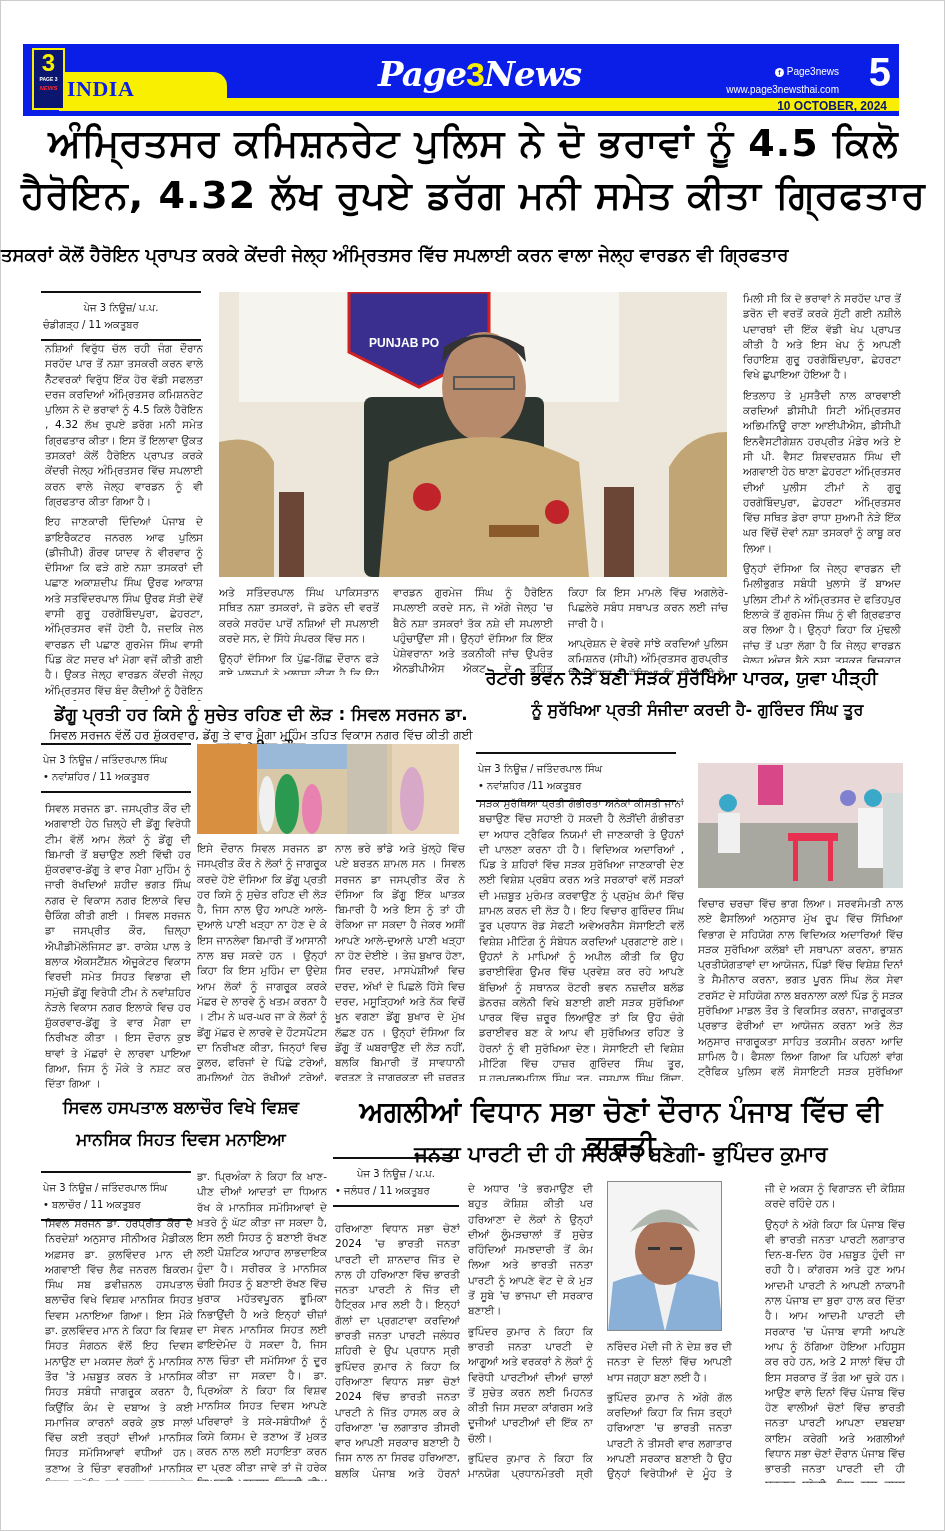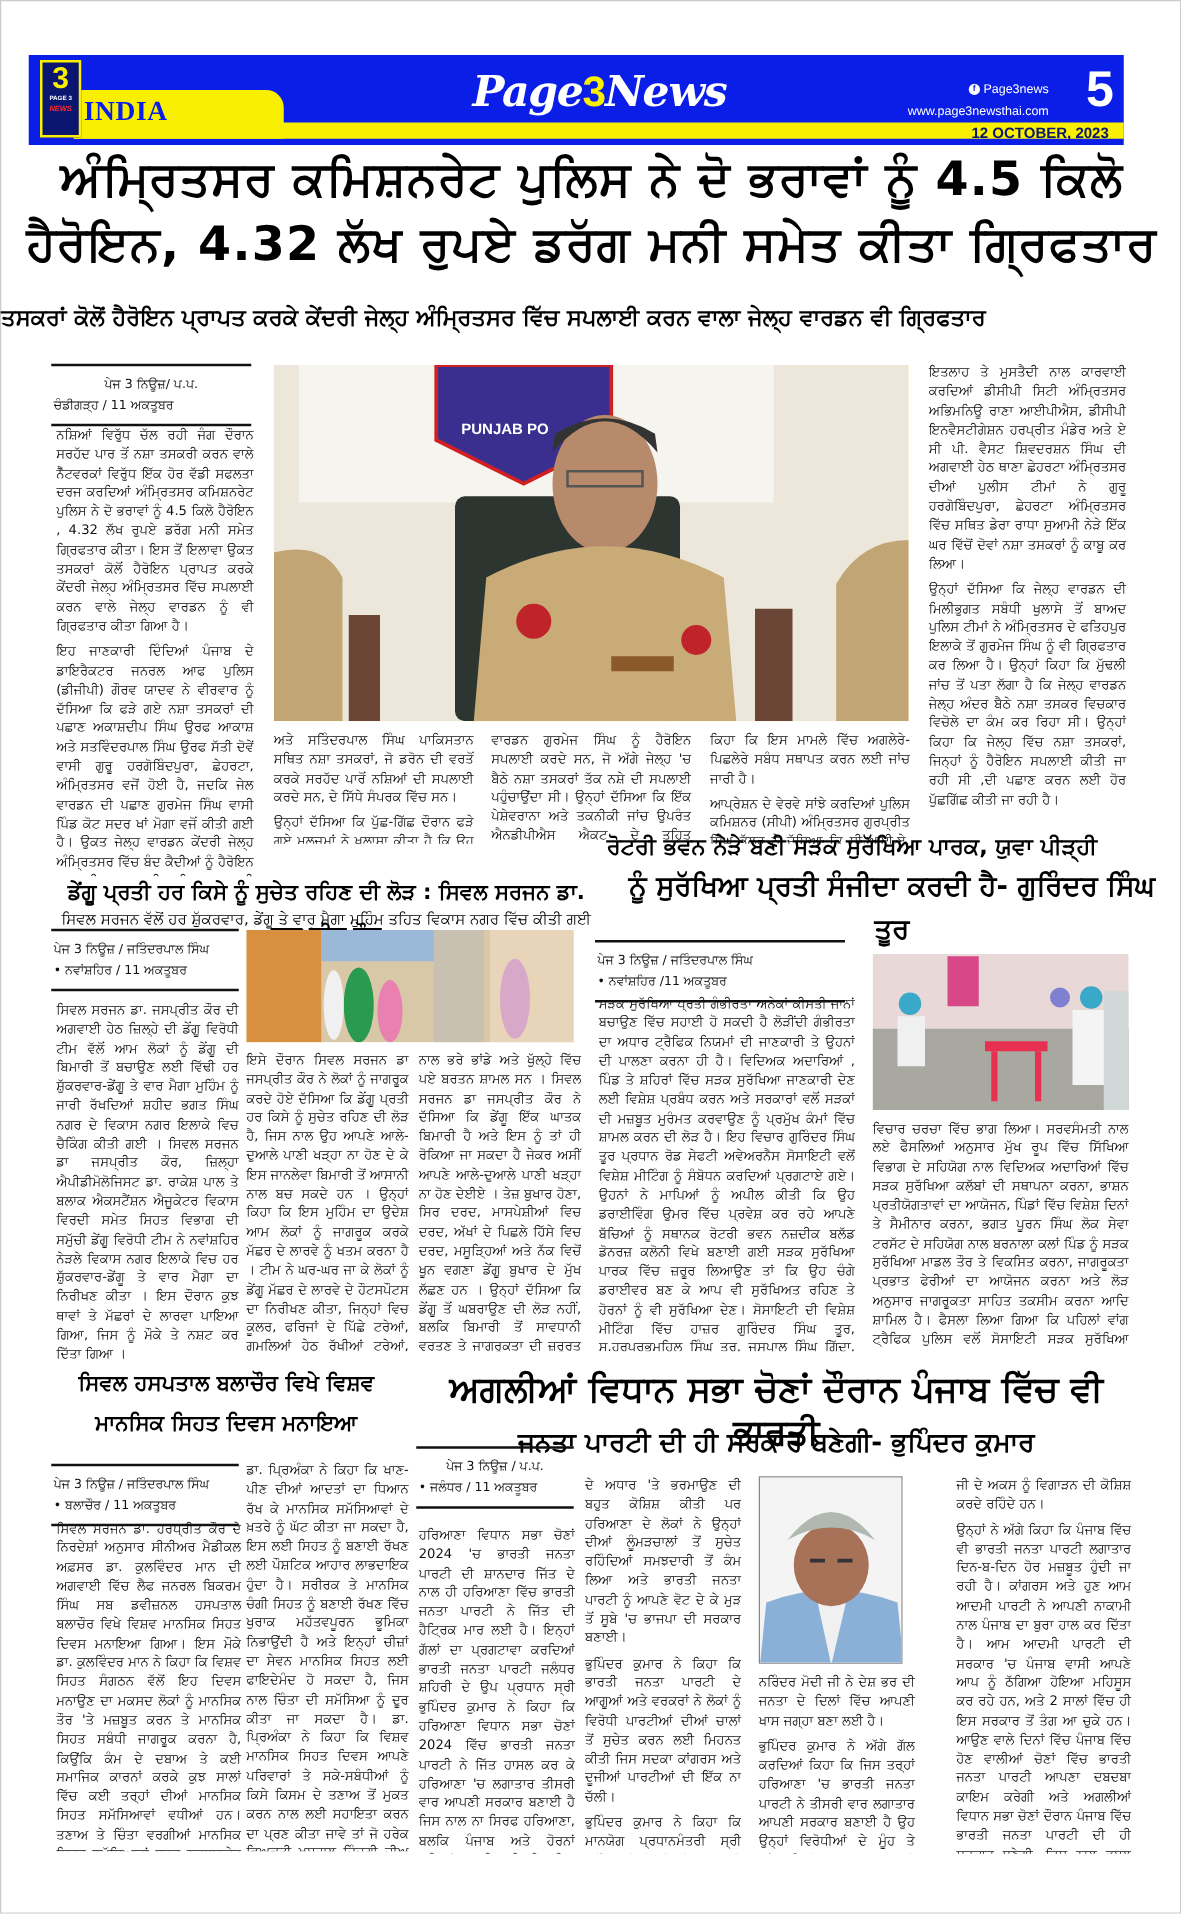--- a/index.html
+++ b/index.html
@@ -51,21 +51,21 @@
     <div class="edition">INDIA</div>
     <div class="brand">
       <span>Page</span><span class="three">3</span><span>News</span>
     </div>
     <div class="fb">
       <span style="display:inline-block;width:9px;height:9px;border-radius:50%;background:#fff;color:#0a1ee8;font:bold 7px 'Liberation Sans',sans-serif;text-align:center;line-height:9px;vertical-align:middle;">f</span>
       <span>Page3news</span>
     </div>
     <div class="web">www.page3newsthai.com</div>
     <div class="page-no">5</div>
-    <div class="date">12 OCTOBER, 2023</div>
+    <div class="date">10 OCTOBER, 2024</div>
   </div>
 
   <div class="h-main" style="top:120px;">ਅੰਮ੍ਰਿਤਸਰ ਕਮਿਸ਼ਨਰੇਟ ਪੁਲਿਸ ਨੇ ਦੋ ਭਰਾਵਾਂ ਨੂੰ 4.5 ਕਿਲੋ</div>
   <div class="h-main" style="top:172px;">ਹੈਰੋਇਨ, 4.32 ਲੱਖ ਰੁਪਏ ਡਰੱਗ ਮਨੀ ਸਮੇਤ ਕੀਤਾ ਗ੍ਰਿਫਤਾਰ</div>
   <div class="h-sub" style="top:243px;">ਤਸਕਰਾਂ ਕੋਲੋਂ ਹੈਰੋਇਨ ਪ੍ਰਾਪਤ ਕਰਕੇ ਕੇਂਦਰੀ ਜੇਲ੍ਹ ਅੰਮ੍ਰਿਤਸਰ ਵਿੱਚ ਸਪਲਾਈ ਕਰਨ ਵਾਲਾ ਜੇਲ੍ਹ ਵਾਰਡਨ ਵੀ ਗ੍ਰਿਫਤਾਰ</div>
 
   <div class="byline" style="left:40px;top:290px;width:160px;">
     <span class="b2" style="text-align:center">ਪੇਜ 3 ਨਿਊਜ਼/ ਪ.ਪ.</span>
     <span class="b2">ਚੰਡੀਗੜ੍ਹ / 11 ਅਕਤੂਬਰ</span>
   </div>
@@ -100,20 +100,21 @@
     <p>ਉਨ੍ਹਾਂ ਦੱਸਿਆ ਕਿ ਪੁੱਛ-ਗਿੱਛ ਦੌਰਾਨ ਫੜੇ ਗਏ ਮੁਲਜ਼ਮਾਂ ਨੇ ਖੁਲਾਸਾ ਕੀਤਾ ਹੈ ਕਿ ਉਹ ਜੇਲ੍ਹ</p>
   </div>
   <div class="col" style="left:392px;top:584px;width:160px;height:90px;">
     <p>ਵਾਰਡਨ ਗੁਰਮੇਜ ਸਿੰਘ ਨੂੰ ਹੈਰੋਇਨ ਸਪਲਾਈ ਕਰਦੇ ਸਨ, ਜੋ ਅੱਗੇ ਜੇਲ੍ਹ 'ਚ ਬੈਠੇ ਨਸ਼ਾ ਤਸਕਰਾਂ ਤੱਕ ਨਸ਼ੇ ਦੀ ਸਪਲਾਈ ਪਹੁੰਚਾਉਂਦਾ ਸੀ। ਉਨ੍ਹਾਂ ਦੱਸਿਆ ਕਿ ਇੱਕ ਪੇਸ਼ੇਵਰਾਨਾ ਅਤੇ ਤਕਨੀਕੀ ਜਾਂਚ ਉਪਰੰਤ ਐਨਡੀਪੀਐਸ ਐਕਟ ਦੇ ਤਹਿਤ ਐਫਆਈਆਰ ਦਰਜ ਕੀਤੀ ਗਈ ਹੈ। ਉਹਨਾਂ</p>
   </div>
   <div class="col" style="left:567px;top:584px;width:160px;height:90px;">
     <p>ਕਿਹਾ ਕਿ ਇਸ ਮਾਮਲੇ ਵਿੱਚ ਅਗਲੇਰੇ-ਪਿਛਲੇਰੇ ਸਬੰਧ ਸਥਾਪਤ ਕਰਨ ਲਈ ਜਾਂਚ ਜਾਰੀ ਹੈ।</p>
     <p>ਆਪ੍ਰੇਸ਼ਨ ਦੇ ਵੇਰਵੇ ਸਾਂਝੇ ਕਰਦਿਆਂ ਪੁਲਿਸ ਕਮਿਸ਼ਨਰ (ਸੀਪੀ) ਅੰਮ੍ਰਿਤਸਰ ਗੁਰਪ੍ਰੀਤ ਸਿੰਘ ਭੁੱਲਰ ਨੇ ਦੱਸਿਆ ਕਿ ਸੀ.ਆਈ.ਏ. ਸਟਾਫ-2 ਦੀਆਂ ਟੀਮਾਂ ਨੂੰ ਭਰੋਸੇਯੋਗ ਸੂਤਰਾਂ ਤੋਂ ਇਤਲਾਹ</p>
   </div>
   <div class="col" style="left:742px;top:290px;width:158px;height:372px;">
+    <p>ਮਿਲੀ ਸੀ ਕਿ ਦੋ ਭਰਾਵਾਂ ਨੇ ਸਰਹੱਦ ਪਾਰ ਤੋਂ ਡਰੋਨ ਦੀ ਵਰਤੋਂ ਕਰਕੇ ਸੁੱਟੀ ਗਈ ਨਸ਼ੀਲੇ ਪਦਾਰਥਾਂ ਦੀ ਇੱਕ ਵੱਡੀ ਖੇਪ ਪ੍ਰਾਪਤ ਕੀਤੀ ਹੈ ਅਤੇ ਇਸ ਖੇਪ ਨੂੰ ਆਪਣੀ ਰਿਹਾਇਸ਼ ਗੁਰੂ ਹਰਗੋਬਿੰਦਪੁਰਾ, ਛੇਹਰਟਾ ਵਿਖੇ ਛੁਪਾਇਆ ਹੋਇਆ ਹੈ।</p>
     <p>ਇਤਲਾਹ ਤੇ ਮੁਸਤੈਦੀ ਨਾਲ ਕਾਰਵਾਈ ਕਰਦਿਆਂ ਡੀਸੀਪੀ ਸਿਟੀ ਅੰਮ੍ਰਿਤਸਰ ਅਭਿਮਨਿਊ ਰਾਣਾ ਆਈਪੀਐਸ, ਡੀਸੀਪੀ ਇਨਵੈਸਟੀਗੇਸ਼ਨ ਹਰਪ੍ਰੀਤ ਮੰਡੇਰ ਅਤੇ ਏ ਸੀ ਪੀ. ਵੈਸਟ ਸ਼ਿਵਦਰਸ਼ਨ ਸਿੰਘ ਦੀ ਅਗਵਾਈ ਹੇਠ ਥਾਣਾ ਛੇਹਰਟਾ ਅੰਮ੍ਰਿਤਸਰ ਦੀਆਂ ਪੁਲੀਸ ਟੀਮਾਂ ਨੇ ਗੁਰੂ ਹਰਗੋਬਿੰਦਪੁਰਾ, ਛੇਹਰਟਾ ਅੰਮ੍ਰਿਤਸਰ ਵਿੱਚ ਸਥਿਤ ਡੇਰਾ ਰਾਧਾ ਸੁਆਮੀ ਨੇੜੇ ਇੱਕ ਘਰ ਵਿੱਚੋਂ ਦੋਵਾਂ ਨਸ਼ਾ ਤਸਕਰਾਂ ਨੂੰ ਕਾਬੂ ਕਰ ਲਿਆ।</p>
     <p>ਉਨ੍ਹਾਂ ਦੱਸਿਆ ਕਿ ਜੇਲ੍ਹ ਵਾਰਡਨ ਦੀ ਮਿਲੀਭੁਗਤ ਸਬੰਧੀ ਖੁਲਾਸੇ ਤੋਂ ਬਾਅਦ ਪੁਲਿਸ ਟੀਮਾਂ ਨੇ ਅੰਮ੍ਰਿਤਸਰ ਦੇ ਫਤਿਹਪੁਰ ਇਲਾਕੇ ਤੋਂ ਗੁਰਮੇਜ ਸਿੰਘ ਨੂੰ ਵੀ ਗ੍ਰਿਫਤਾਰ ਕਰ ਲਿਆ ਹੈ। ਉਨ੍ਹਾਂ ਕਿਹਾ ਕਿ ਮੁੱਢਲੀ ਜਾਂਚ ਤੋਂ ਪਤਾ ਲੱਗਾ ਹੈ ਕਿ ਜੇਲ੍ਹ ਵਾਰਡਨ ਜੇਲ੍ਹ ਅੰਦਰ ਬੈਠੇ ਨਸ਼ਾ ਤਸਕਰ ਵਿਚਕਾਰ ਵਿਚੋਲੇ ਦਾ ਕੰਮ ਕਰ ਰਿਹਾ ਸੀ। ਉਨ੍ਹਾਂ ਕਿਹਾ ਕਿ ਜੇਲ੍ਹ ਵਿੱਚ ਨਸ਼ਾ ਤਸਕਰਾਂ, ਜਿਨ੍ਹਾਂ ਨੂੰ ਹੈਰੋਇਨ ਸਪਲਾਈ ਕੀਤੀ ਜਾ ਰਹੀ ਸੀ ,ਦੀ ਪਛਾਣ ਕਰਨ ਲਈ ਹੋਰ ਪੁੱਛਗਿੱਛ ਕੀਤੀ ਜਾ ਰਹੀ ਹੈ।</p>
 
   </div>
 
   <div class="h-sec" style="left:40px;top:676px;width:440px;font-size:17px;margin-top:20px;">ਡੇਂਗੂ ਪ੍ਰਤੀ ਹਰ ਕਿਸੇ ਨੂੰ ਸੁਚੇਤ ਰਹਿਣ ਦੀ ਲੋੜ : ਸਿਵਲ ਸਰਜਨ ਡਾ. ਜਸਪ੍ਰੀਤ ਕੌਰ</div>
   <div class="h-sec2" style="left:40px;top:712px;width:440px;margin-top:15px;">ਸਿਵਲ ਸਰਜਨ ਵੱਲੋਂ ਹਰ ਸ਼ੁੱਕਰਵਾਰ, ਡੇਂਗੂ ਤੇ ਵਾਰ ਮੈਗਾ ਮੁਹਿੰਮ ਤਹਿਤ ਵਿਕਾਸ ਨਗਰ ਵਿੱਚ ਕੀਤੀ ਗਈ ਚੈਕਿੰਗ</div>
 
   <div class="byline" style="left:40px;top:742px;width:150px;">
     <span class="b2">ਪੇਜ 3 ਨਿਊਜ਼ / ਜਤਿੰਦਰਪਾਲ ਸਿੰਘ</span>
@@ -136,21 +137,21 @@
     </svg>
   </div>
   <div class="col" style="left:196px;top:840px;width:130px;height:240px;">
     <p>ਇਸੇ ਦੌਰਾਨ ਸਿਵਲ ਸਰਜਨ ਡਾ ਜਸਪ੍ਰੀਤ ਕੌਰ ਨੇ ਲੋਕਾਂ ਨੂੰ ਜਾਗਰੂਕ ਕਰਦੇ ਹੋਏ ਦੱਸਿਆ ਕਿ ਡੇਂਗੂ ਪ੍ਰਤੀ ਹਰ ਕਿਸੇ ਨੂੰ ਸੁਚੇਤ ਰਹਿਣ ਦੀ ਲੋੜ ਹੈ, ਜਿਸ ਨਾਲ ਉਹ ਆਪਣੇ ਆਲੇ-ਦੁਆਲੇ ਪਾਣੀ ਖੜ੍ਹਾ ਨਾ ਹੋਣ ਦੇ ਕੇ ਇਸ ਜਾਨਲੇਵਾ ਬਿਮਾਰੀ ਤੋਂ ਆਸਾਨੀ ਨਾਲ ਬਚ ਸਕਦੇ ਹਨ । ਉਨ੍ਹਾਂ ਕਿਹਾ ਕਿ ਇਸ ਮੁਹਿੰਮ ਦਾ ਉਦੇਸ਼ ਆਮ ਲੋਕਾਂ ਨੂੰ ਜਾਗਰੂਕ ਕਰਕੇ ਮੱਛਰ ਦੇ ਲਾਰਵੇ ਨੂੰ ਖਤਮ ਕਰਨਾ ਹੈ । ਟੀਮ ਨੇ ਘਰ-ਘਰ ਜਾ ਕੇ ਲੋਕਾਂ ਨੂੰ ਡੇਂਗੂ ਮੱਛਰ ਦੇ ਲਾਰਵੇ ਦੇ ਹੌਟਸਪੌਟਸ ਦਾ ਨਿਰੀਖਣ ਕੀਤਾ, ਜਿਨ੍ਹਾਂ ਵਿਚ ਕੂਲਰ, ਫਰਿਜਾਂ ਦੇ ਪਿੱਛੇ ਟਰੇਆਂ, ਗਮਲਿਆਂ ਹੇਠ ਰੱਖੀਆਂ ਟਰੇਆਂ, ਘੜੀਆਂ ਵਾਸਤੇ ਪਾਣੀ</p>
   </div>
   <div class="col" style="left:334px;top:840px;width:130px;height:240px;">
     <p>ਨਾਲ ਭਰੇ ਭਾਂਡੇ ਅਤੇ ਖੁੱਲ੍ਹੇ ਵਿੱਚ ਪਏ ਬਰਤਨ ਸ਼ਾਮਲ ਸਨ । ਸਿਵਲ ਸਰਜਨ ਡਾ ਜਸਪ੍ਰੀਤ ਕੌਰ ਨੇ ਦੱਸਿਆ ਕਿ ਡੇਂਗੂ ਇੱਕ ਘਾਤਕ ਬਿਮਾਰੀ ਹੈ ਅਤੇ ਇਸ ਨੂੰ ਤਾਂ ਹੀ ਰੋਕਿਆ ਜਾ ਸਕਦਾ ਹੈ ਜੇਕਰ ਅਸੀਂ ਆਪਣੇ ਆਲੇ-ਦੁਆਲੇ ਪਾਣੀ ਖੜ੍ਹਾ ਨਾ ਹੋਣ ਦੇਈਏ । ਤੇਜ਼ ਬੁਖਾਰ ਹੋਣਾ, ਸਿਰ ਦਰਦ, ਮਾਸਪੇਸ਼ੀਆਂ ਵਿਚ ਦਰਦ, ਅੱਖਾਂ ਦੇ ਪਿਛਲੇ ਹਿੱਸੇ ਵਿਚ ਦਰਦ, ਮਸੂੜ੍ਹਿਆਂ ਅਤੇ ਨੱਕ ਵਿਚੋਂ ਖੂਨ ਵਗਣਾ ਡੇਂਗੂ ਬੁਖਾਰ ਦੇ ਮੁੱਖ ਲੱਛਣ ਹਨ । ਉਨ੍ਹਾਂ ਦੱਸਿਆ ਕਿ ਡੇਂਗੂ ਤੋਂ ਘਬਰਾਉਣ ਦੀ ਲੋੜ ਨਹੀਂ, ਬਲਕਿ ਬਿਮਾਰੀ ਤੋਂ ਸਾਵਧਾਨੀ ਵਰਤਣ ਤੇ ਜਾਗਰੂਕਤਾ ਦੀ ਜ਼ਰੂਰਤ ਹੈ ।</p>
   </div>
 
   <div class="h-sec" style="left:468px;top:660px;width:425px;font-size:18px;">ਰੋਟਰੀ ਭਵਨ ਨੇੜੇ ਬਣੀ ਸੜਕ ਸੁਰੱਖਿਆ ਪਾਰਕ, ਯੁਵਾ ਪੀੜ੍ਹੀ</div>
-  <div class="h-sec" style="left:500px;top:692px;width:425px;font-size:22px;">ਨੂੰ ਸੁਰੱਖਿਆ ਪ੍ਰਤੀ ਸੰਜੀਦਾ ਕਰਦੀ ਹੈ- ਗੁਰਿੰਦਰ ਸਿੰਘ ਤੂਰ</div>
+  <div class="h-sec" style="left:484px;top:692px;width:425px;font-size:16px;">ਨੂੰ ਸੁਰੱਖਿਆ ਪ੍ਰਤੀ ਸੰਜੀਦਾ ਕਰਦੀ ਹੈ- ਗੁਰਿੰਦਰ ਸਿੰਘ ਤੂਰ</div>
   <div class="byline" style="left:475px;top:751px;width:200px;">
     <span class="b2">ਪੇਜ 3 ਨਿਊਜ਼ / ਜਤਿੰਦਰਪਾਲ ਸਿੰਘ</span>
     <span class="b2">• ਨਵਾਂਸ਼ਹਿਰ /11 ਅਕਤੂਬਰ</span>
   </div>
   <div class="col" style="left:478px;top:795px;width:205px;height:285px;">
     <p>ਸੜਕ ਸੁਰੱਖਿਆ ਪ੍ਰਤੀ ਗੰਭੀਰਤਾ ਅਨੇਕਾਂ ਕੀਮਤੀ ਜਾਨਾਂ ਬਚਾਉਣ ਵਿੱਚ ਸਹਾਈ ਹੋ ਸਕਦੀ ਹੈ ਲੋੜੀਂਦੀ ਗੰਭੀਰਤਾ ਦਾ ਅਧਾਰ ਟ੍ਰੈਫਿਕ ਨਿਯਮਾਂ ਦੀ ਜਾਣਕਾਰੀ ਤੇ ਉਹਨਾਂ ਦੀ ਪਾਲਣਾ ਕਰਨਾ ਹੀ ਹੈ। ਵਿਦਿਅਕ ਅਦਾਰਿਆਂ , ਪਿੰਡ ਤੇ ਸ਼ਹਿਰਾਂ ਵਿੱਚ ਸੜਕ ਸੁਰੱਖਿਆ ਜਾਣਕਾਰੀ ਦੇਣ ਲਈ ਵਿਸ਼ੇਸ਼ ਪ੍ਰਬੰਧ ਕਰਨ ਅਤੇ ਸਰਕਾਰਾਂ ਵਲੋਂ ਸੜਕਾਂ ਦੀ ਮਜ਼ਬੂਤ ਮੁਰੰਮਤ ਕਰਵਾਉਣ ਨੂੰ ਪ੍ਰਮੁੱਖ ਕੰਮਾਂ ਵਿੱਚ ਸ਼ਾਮਲ ਕਰਨ ਦੀ ਲੋੜ ਹੈ। ਇਹ ਵਿਚਾਰ ਗੁਰਿੰਦਰ ਸਿੰਘ ਤੂਰ ਪ੍ਰਧਾਨ ਰੋਡ ਸੇਫਟੀ ਅਵੇਅਰਨੈਸ ਸੋਸਾਇਟੀ ਵਲੋਂ ਵਿਸ਼ੇਸ਼ ਮੀਟਿੰਗ ਨੂੰ ਸੰਬੋਧਨ ਕਰਦਿਆਂ ਪ੍ਰਗਟਾਏ ਗਏ। ਉਹਨਾਂ ਨੇ ਮਾਪਿਆਂ ਨੂੰ ਅਪੀਲ ਕੀਤੀ ਕਿ ਉਹ ਡਰਾਈਵਿੰਗ ਉਮਰ ਵਿੱਚ ਪ੍ਰਵੇਸ਼ ਕਰ ਰਹੇ ਆਪਣੇ ਬੱਚਿਆਂ ਨੂੰ ਸਥਾਨਕ ਰੋਟਰੀ ਭਵਨ ਨਜ਼ਦੀਕ ਬਲੱਡ ਡੋਨਰਜ਼ ਕਲੋਨੀ ਵਿਖੇ ਬਣਾਈ ਗਈ ਸੜਕ ਸੁਰੱਖਿਆ ਪਾਰਕ ਵਿੱਚ ਜ਼ਰੂਰ ਲਿਆਉਣ ਤਾਂ ਕਿ ਉਹ ਚੰਗੇ ਡਰਾਈਵਰ ਬਣ ਕੇ ਆਪ ਵੀ ਸੁਰੱਖਿਅਤ ਰਹਿਣ ਤੇ ਹੋਰਨਾਂ ਨੂੰ ਵੀ ਸੁਰੱਖਿਆ ਦੇਣ। ਸੋਸਾਇਟੀ ਦੀ ਵਿਸ਼ੇਸ਼ ਮੀਟਿੰਗ ਵਿੱਚ ਹਾਜ਼ਰ ਗੁਰਿੰਦਰ ਸਿੰਘ ਤੂਰ, ਸ.ਹਰਪ੍ਰਭਮਹਿਲ ਸਿੰਘ ਤੂਰ, ਜਸਪਾਲ ਸਿੰਘ ਗਿੱਦਾ, ਸ.ਦਿਲਬਾਗ ਸਿੰਘ ਰਿਟਾ: ਜ਼ਿਲ੍ਹਾ ਸਿੱਖਿਆ ਅਫ਼ਸਰ, ਸ੍ਰੀ ਨਰਿੰਦਰਪਾਲ ਤੂਰ ਰਿਟਾ : ਪੋਸਟ ਮਾਸਟਰ, ਸ ਮਹਿੰਦਰ ਸਿੰਘ ਦੁਆਬਾ ਮਾਰਬਲ, ਸ੍ਰੀ ਅਮਰ ਨਾਥ ਯੋਗਾ ਮਾਹਰ ਸਲੋਹ ਅਤੇ ਸ੍ਰੀ ਹਰਿੰਦਰਪਾਲ ਸਿੰਘ ਨੇ ਸੜਕ ਸੁਰੱਖਿਆ ਵਿਸ਼ੇ ਤੇ</p>
   </div>
   <div class="photo" style="left:697px;top:762px;width:205px;height:125px;">
     <svg width="205" height="125" viewBox="0 0 205 125">
       <rect width="205" height="125" fill="#e8d8d8"></rect>

